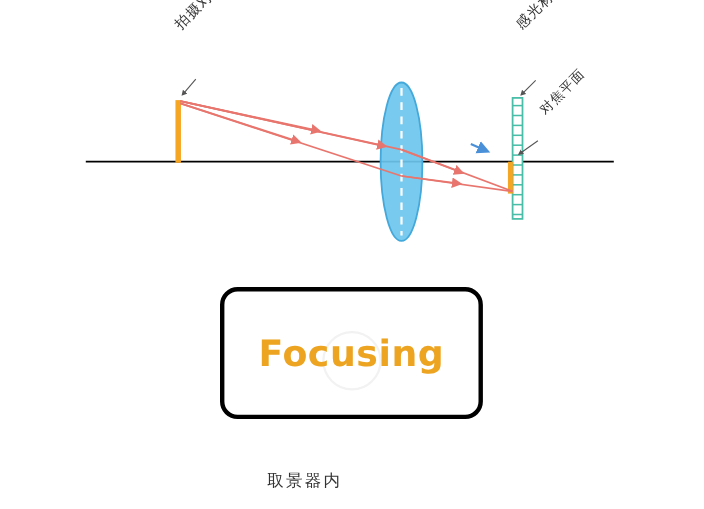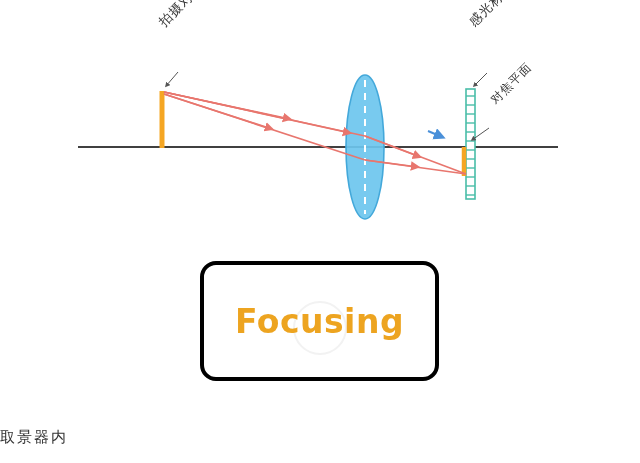--- a/index.html
+++ b/index.html
@@ -87,20 +87,21 @@
     font-size: 33px;
     font-weight: bold;
     color: #eda420;
     letter-spacing: 0.5px;
   }
   #caption-viewfinder {
     position: absolute;
     left: 0;
     top: 428px;
     width: 554px;
+    text-align: center;
     font-family: "DejaVu Sans", sans-serif;
     font-size: 15px;
     color: #333333;
     letter-spacing: 2px;
   }
 </style>
 </head>
 <body>
 
 <div id="stage">

